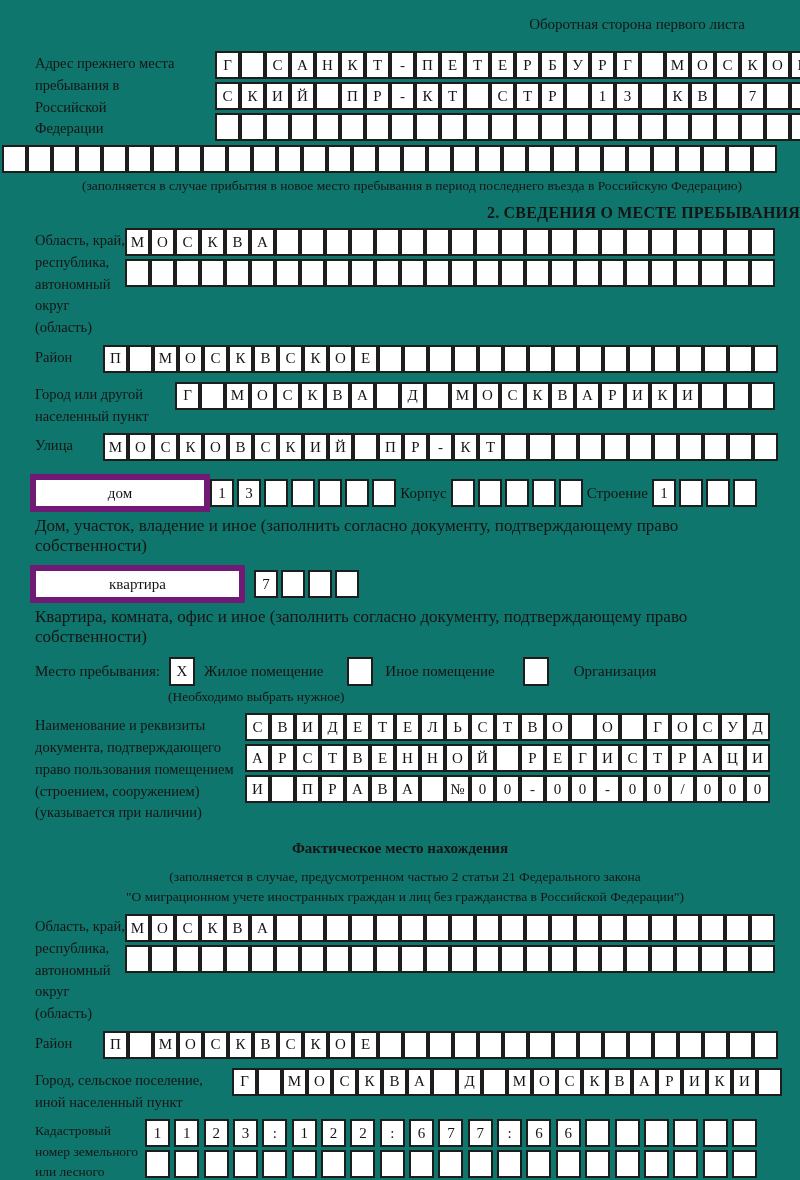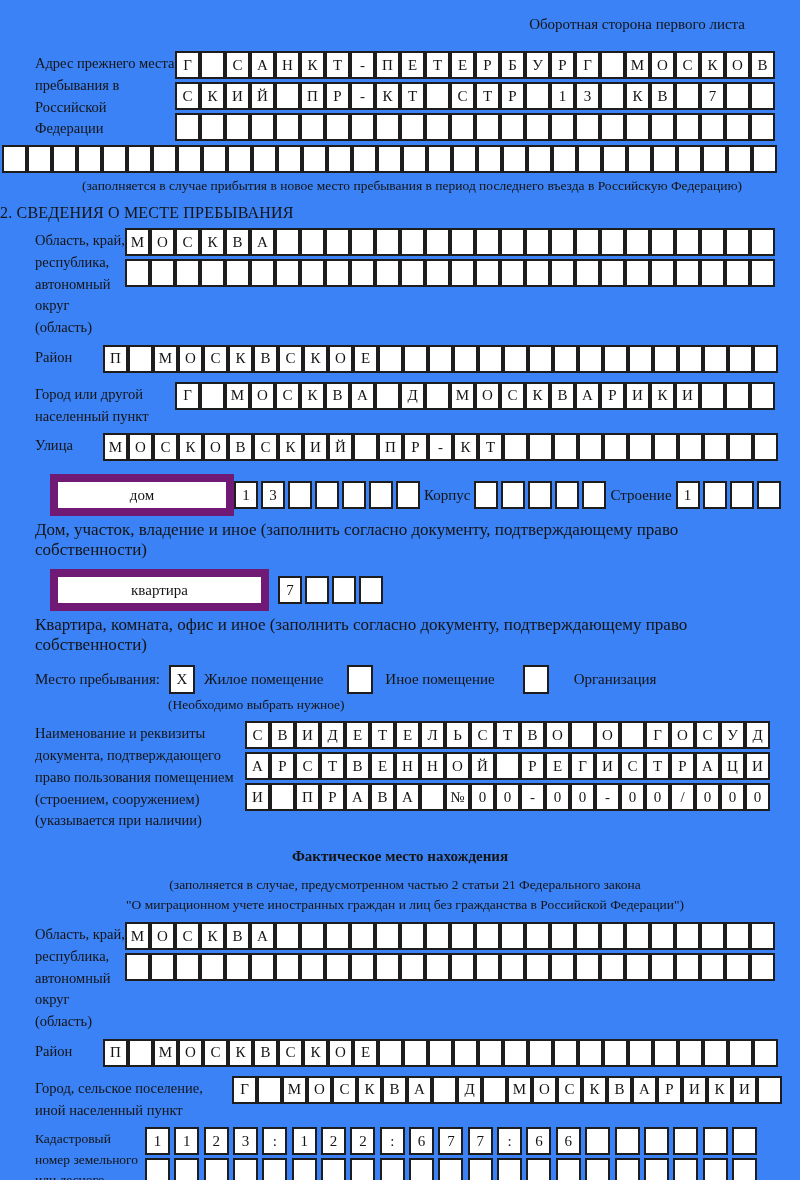--- a/index.html
+++ b/index.html
@@ -1,17 +1,17 @@
 <!DOCTYPE html>
 <html lang="ru"><head>
 <meta charset="utf-8">
 <style>
   html,body{margin:0;padding:0;background:#fff;}
   .page{
-    width:800px;height:1180px;position:relative;background:#3b82f6;
+    width:800px;height:1180px;position:relative;background:#0f766e;
     font-family:"Liberation Serif","DejaVu Serif",serif;color:#141414;
     overflow:hidden;
   }
   .corner{ text-align:right; padding:16px 55px 0 0; font-size:15px; }
 
   
   .cellrow{ display:flex; justify-content:space-between; margin-bottom:3px; }
   .cell{
     width:21px;height:24px; border:2px solid #1d1d1d; flex:none;
     display:flex;align-items:center;justify-content:center;
@@ -23,27 +23,27 @@
   .fieldrow{ display:flex; align-items:flex-start; margin:6px 43px 0 35px; }
   .flabel{ flex:none; font-size:14.5px; line-height:1.5; padding-top:2px; }
   .fcells{ flex:1 1 auto; min-width:0; }
 
   .w140{width:140px;} .w90{width:90px;} .w68{width:68px;}
   .w197{width:197px;} .w110{width:110px;} .w210{width:210px;}
 
   .fullrow{ margin:1px 43px 0 2px; }
 
   .note{ text-align:center; font-size:13.5px; margin-top:5px;padding-left:24px; }
-  .h-sect{ text-align:left; font-weight:normal; font-size:16px; margin-top:10px; letter-spacing:.2px;}
+  .h-sect{ text-align:right; font-weight:bold; font-size:16px; margin-top:10px; letter-spacing:.2px;}
   .h-sub{ text-align:center; font-weight:bold; font-size:15px; margin-top:16px; }
 
   .houserow{ display:flex; align-items:center; margin:10px 43px 0 30px; justify-content:space-between;}
   .bigbox{
-    border:8px solid #701a75; height:26px; display:flex; align-items:center;
-    justify-content:center; font-size:15px; flex:none; background:#fff;margin-left:20px;
+    border:6px solid #701a75; height:26px; display:flex; align-items:center;
+    justify-content:center; font-size:15px; flex:none; background:#fff;
   }
   .inline-lbl{ font-size:15px; flex:none; padding:0 4px; }
   .smallnote{ font-size:17px; margin:4px 43px 0 35px; }
 
   .aptrow{ display:flex; align-items:center; margin:9px 43px 0 30px; gap:9px; }
 
   .stayrow{ display:flex; align-items:center; margin:10px 43px 0 35px; font-size:15px; }
   .chk{
     width:22px;height:25px;border:2px solid #1d1d1d; flex:none;
     display:flex;align-items:center;justify-content:center;font-size:15px;background:#fff;
@@ -52,21 +52,21 @@
 
   .cnote{ text-align:center; font-size:13.5px; margin-top:10px; line-height:1.45;padding-left:10px; }
 </style>
 </head>
 <body>
 
 <div class="page">
 
   <div class="corner">Оборотная сторона первого листа</div>
 
-  <div class="fieldrow" style="margin-top:18px;">
+  <div class="fieldrow" style="margin-top:18px;gap:40px;">
     <div class="flabel w140">Адрес прежнего места пребывания в Российской Федерации</div>
     <div class="fcells">
       <div class="cellrow">
           <div class="cell">Г</div>
           <div class="cell"></div>
           <div class="cell">С</div>
           <div class="cell">А</div>
           <div class="cell">Н</div>
           <div class="cell">К</div>
           <div class="cell">Т</div>

